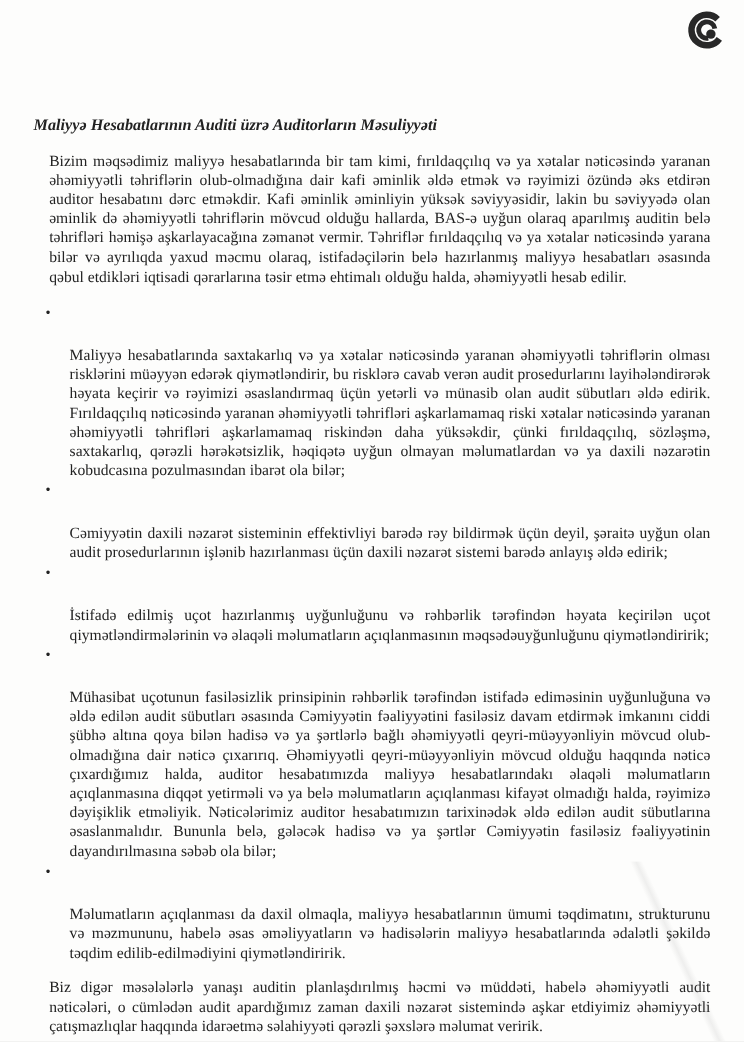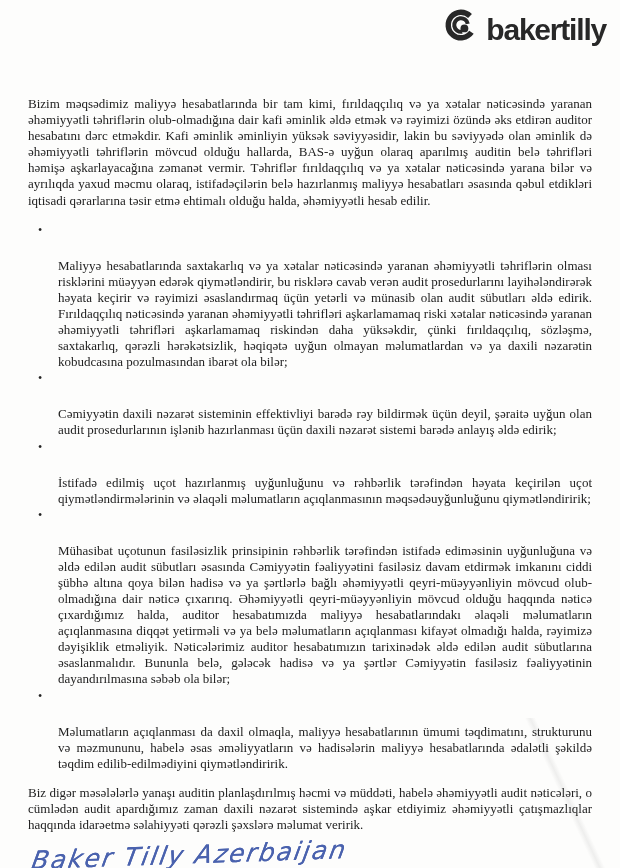--- a/index.html
+++ b/index.html
@@ -38,21 +38,21 @@
   .heading{
     font-size:13.5px;
     font-weight:bold;
     font-style:italic;
     margin:0 0 14px 0;
   }
   .para{
     font-size:13px;
     line-height:16.1px;
     text-align:justify;
-    margin:0 0 13px 0;
+    margin:0 0 13px 13px;
   }
   ul.bullets{
     list-style:none;
     margin:0 0 13px 0;
     padding:0;
   }
   ul.bullets li{
     display:flex;
     font-size:13px;
     line-height:16.1px;
@@ -96,25 +96,25 @@
 <body>
 
 <div class="page">
 
   <header class="logo">
     <svg class="logo-mark" width="34" height="34" viewBox="0 0 40 40" aria-hidden="true">
       <path d="M30.6 9.4 A15 15 0 1 0 32.3 28.6" fill="none" stroke="#282828" stroke-width="6.4" stroke-linecap="butt"></path>
       <path d="M27.9 18.6 A8 8 0 1 0 21.4 27.9" fill="none" stroke="#282828" stroke-width="4.8" stroke-linecap="butt"></path>
       <circle cx="24" cy="24" r="4.6" fill="#282828"></circle>
     </svg>
-    <span class="logo-word">bakertilly</span>
   </header>
 
   <main class="content">
 
+    <h1 class="heading">Maliyyə Hesabatlarının Auditi üzrə Auditorların Məsuliyyəti</h1>
 
     <p class="para">Bizim məqsədimiz maliyyə hesabatlarında bir tam kimi, fırıldaqçılıq və ya xətalar nəticəsində yaranan əhəmiyyətli təhriflərin olub-olmadığına dair kafi əminlik əldə etmək və rəyimizi özündə əks etdirən auditor hesabatını dərc etməkdir. Kafi əminlik əminliyin yüksək səviyyəsidir, lakin bu səviyyədə olan əminlik də əhəmiyyətli təhriflərin mövcud olduğu hallarda, BAS-ə uyğun olaraq aparılmış auditin belə təhrifləri həmişə aşkarlayacağına zəmanət vermir. Təhriflər fırıldaqçılıq və ya xətalar nəticəsində yarana bilər və ayrılıqda yaxud məcmu olaraq, istifadəçilərin belə hazırlanmış maliyyə hesabatları əsasında qəbul etdikləri iqtisadi qərarlarına təsir etmə ehtimalı olduğu halda, əhəmiyyətli hesab edilir.</p>
 
 
     <ul class="bullets">
       <li>
         <span class="bullet-marker">•</span>
         <span class="bullet-text">Maliyyə hesabatlarında saxtakarlıq və ya xətalar nəticəsində yaranan əhəmiyyətli təhriflərin olması risklərini müəyyən edərək qiymətləndirir, bu risklərə cavab verən audit prosedurlarını layihələndirərək həyata keçirir və rəyimizi əsaslandırmaq üçün yetərli və münasib olan audit sübutları əldə edirik. Fırıldaqçılıq nəticəsində yaranan əhəmiyyətli təhrifləri aşkarlamamaq riski xətalar nəticəsində yaranan əhəmiyyətli təhrifləri aşkarlamamaq riskindən daha yüksəkdir, çünki fırıldaqçılıq, sözləşmə, saxtakarlıq, qərəzli hərəkətsizlik, həqiqətə uyğun olmayan məlumatlardan və ya daxili nəzarətin kobudcasına pozulmasından ibarət ola bilər;</span>
       </li>
       <li>

